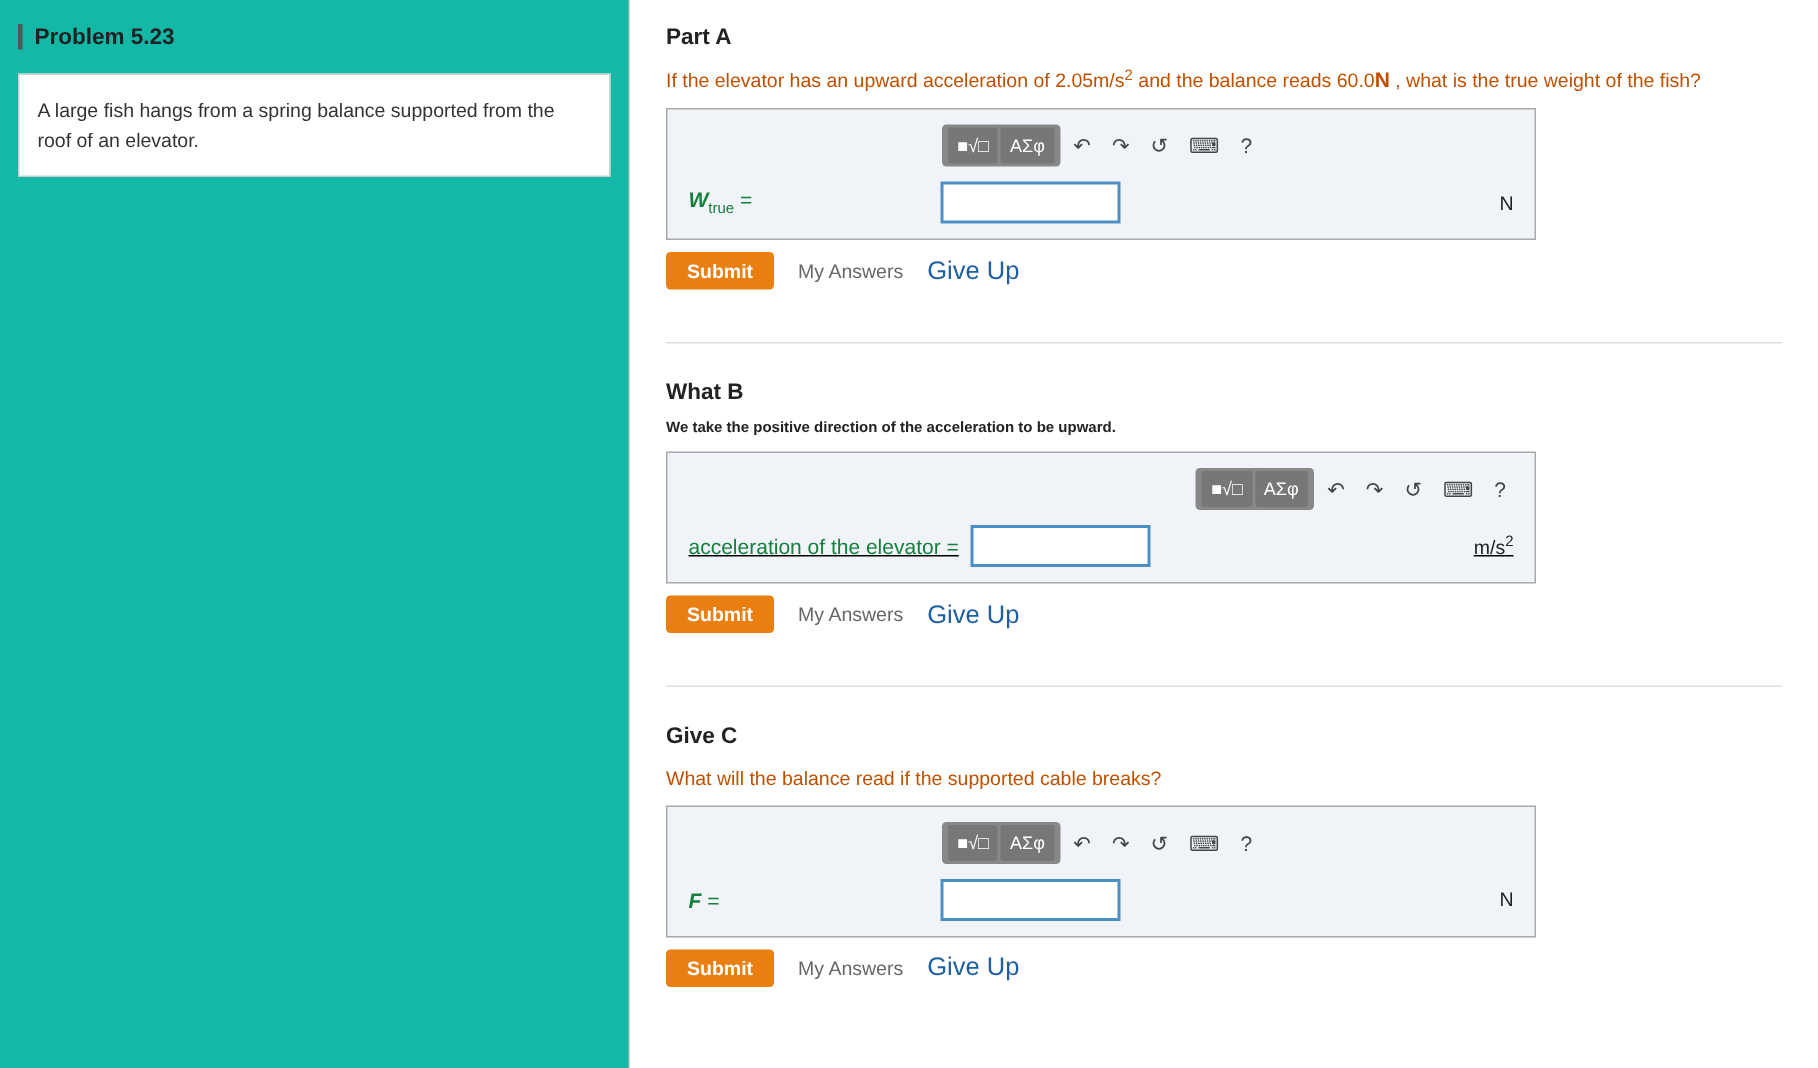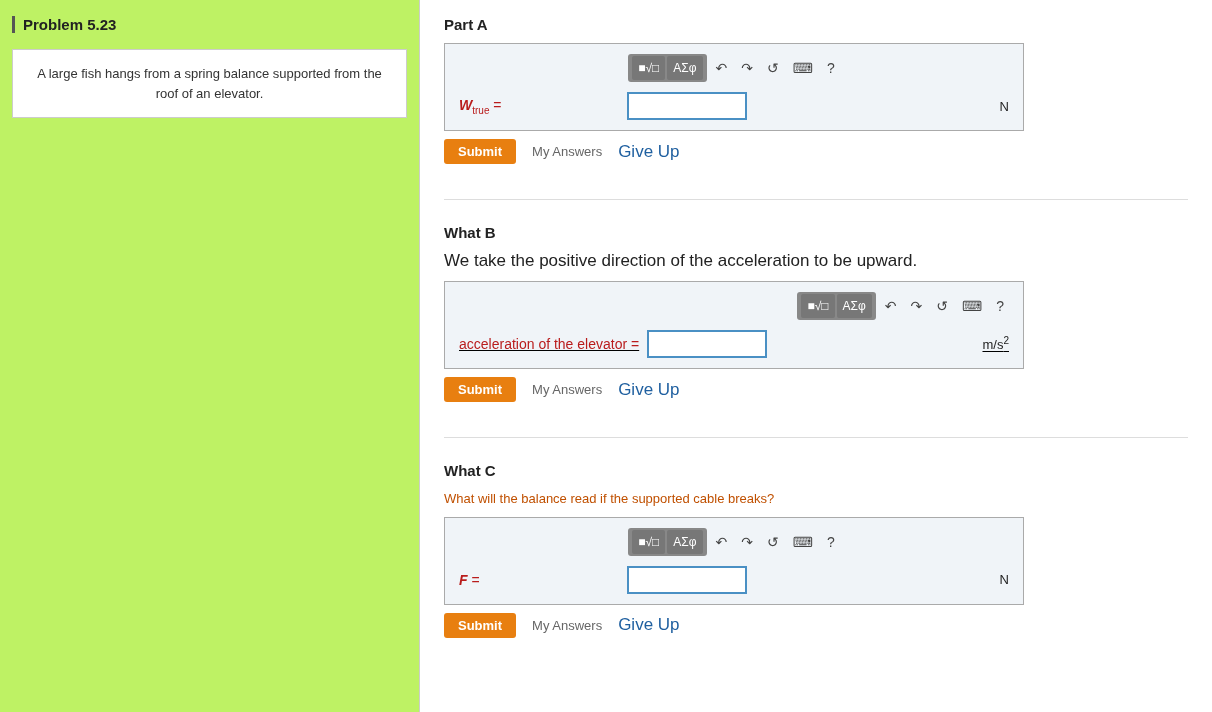--- a/index.html
+++ b/index.html
@@ -9,40 +9,39 @@
       background: #fff;
       display: flex;
       height: 712px;
       overflow: hidden;
     }
 
     
     .sidebar {
       width: 420px;
       min-width: 420px;
-      background: #bef264;
+      background: #14b8a6;
       padding: 16px 12px;
       border-right: 1px solid #ccc;
     }
     .problem-title {
       font-size: 15px;
       font-weight: bold;
       color: #222;
       border-left: 3px solid #555;
       padding-left: 8px;
       margin-bottom: 16px;
     }
     .problem-description {
       background: #fff;
       border: 1px solid #ccc;
       padding: 14px 12px;
       font-size: 13px;
       color: #333;
       line-height: 1.5;
-      text-align: center;
     }
 
     
     .main {
       flex: 1;
       overflow-y: auto;
       padding: 16px 24px;
     }
 
     .part-section {
@@ -62,22 +61,22 @@
     }
 
     .part-question {
       color: #c05000;
       font-size: 13px;
       margin-bottom: 8px;
       line-height: 1.5;
     }
 
     .part-note {
-      font-weight: normal;
-      font-size: 17px;
+      font-weight: bold;
+      font-size: 10px;
       color: #222;
       margin-bottom: 10px;
     }
 
     
     .answer-box {
       border: 1px solid #aaa;
       background: #f0f4f8;
       padding: 10px 14px;
       margin-bottom: 8px;
@@ -127,21 +126,21 @@
     }
 
     .answer-row {
       display: flex;
       align-items: center;
       gap: 8px;
     }
 
     .answer-label {
       font-size: 14px;
-      color: #b91c1c;
+      color: #15803d;
       min-width: 160px;
       white-space: nowrap;
     }
 
     .answer-label sup, .answer-label sub {
       font-size: 10px;
     }
 
     .answer-input {
       border: 2px solid #4a90c4;
@@ -207,20 +206,23 @@
 
 <div class="sidebar">
   <div class="problem-title">Problem 5.23</div>
   <div class="problem-description">A large fish hangs from a spring balance supported from the roof of an elevator.</div>
 </div>
 
 <div class="main">
 
   <div class="part-section">
     <div class="part-title">Part A</div>
+    <div class="part-question">
+      If the elevator has an upward acceleration of 2.05m/s<sup>2</sup> and the balance reads 60.0<span class="bold-n">N</span> , what is the true weight of the fish?
+    </div>
     <div class="answer-box">
       <div class="toolbar">
         <div class="toolbar-group">
           <button class="toolbar-btn">■√□</button>
           <button class="toolbar-btn">AΣφ</button>
         </div>
         <button class="toolbar-icon-btn">↶</button>
         <button class="toolbar-icon-btn">↷</button>
         <button class="toolbar-icon-btn">↺</button>
         <button class="toolbar-icon-btn">⌨</button>
@@ -263,21 +265,21 @@
       </div>
     </div>
     <div class="action-row">
       <button class="submit-btn">Submit</button>
       <span class="link-btn">My Answers</span>
       <a class="link-blue">Give Up</a>
     </div>
   </div>
 
   <div class="part-section">
-    <div class="part-title">What C</div>
+    <div class="part-title">Give C</div>
     <div class="part-question">What will the balance read if the supported cable breaks?</div>
     <div class="answer-box">
       <div class="toolbar">
         <div class="toolbar-group">
           <button class="toolbar-btn">■√□</button>
           <button class="toolbar-btn">AΣφ</button>
         </div>
         <button class="toolbar-icon-btn">↶</button>
         <button class="toolbar-icon-btn">↷</button>
         <button class="toolbar-icon-btn">↺</button>

